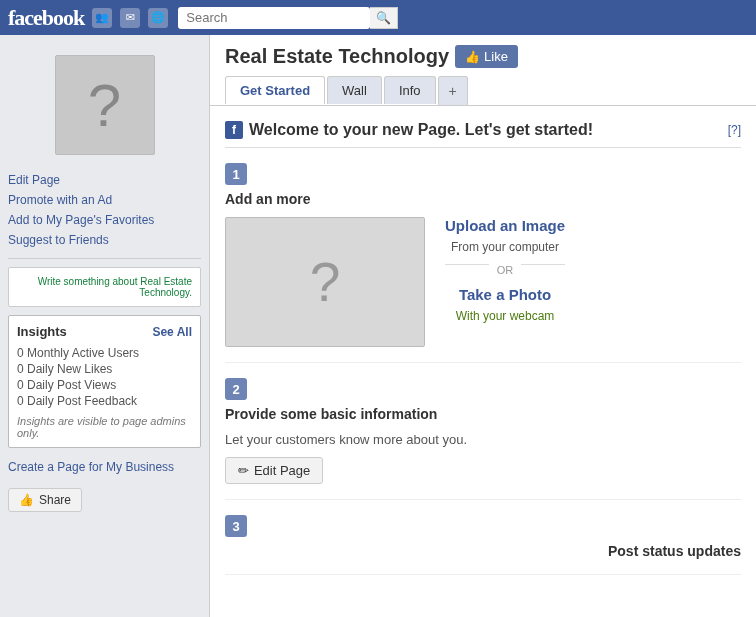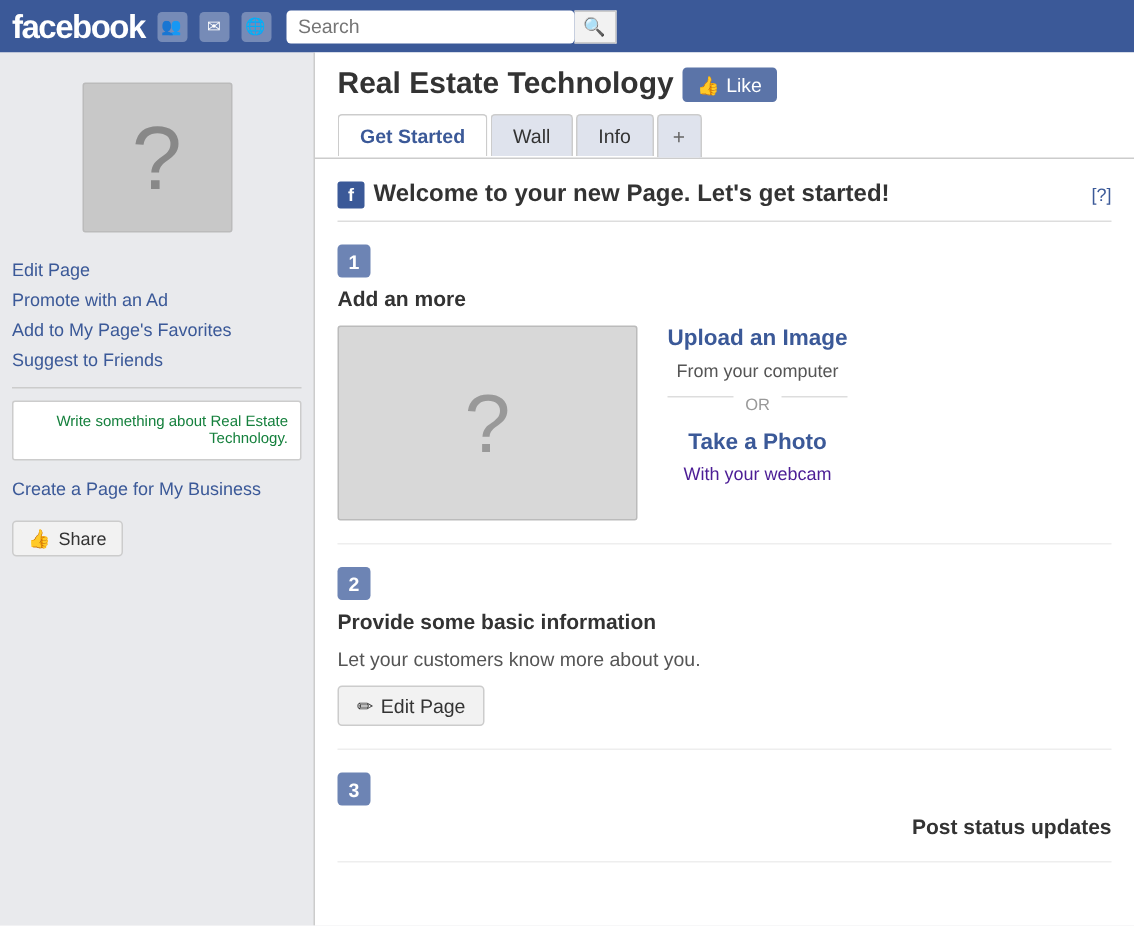--- a/index.html
+++ b/index.html
@@ -10,21 +10,21 @@
       background: #3b5998;
       height: 35px;
       display: flex;
       align-items: center;
       padding: 0 8px;
     }
     #logo {
       color: white;
       font-size: 22px;
       font-weight: bold;
-      font-family: Liberation Sans, sans-serif;
+      font-family: Liberation Serif, serif;
       margin-right: 8px;
       letter-spacing: -1px;
     }
     .nav-icons {
       display: flex;
       gap: 8px;
       margin-right: 10px;
     }
     .nav-icon {
       width: 20px;
@@ -363,21 +363,21 @@
       flex: 1;
       border-top: 1px solid #ddd;
     }
     .take-photo-link {
       color: #3b5998;
       font-size: 15px;
       font-weight: bold;
       cursor: pointer;
     }
     .take-photo-sub {
-      color: #4c1d95;
+      color: #4d7c0f;
       font-size: 12px;
     }
 
     
     .step2-desc {
       color: #555;
       font-size: 13px;
       margin-bottom: 10px;
     }
     .edit-page-btn {
@@ -428,20 +428,31 @@
     <a class="sidebar-link">Promote with an Ad</a>
     <a class="sidebar-link">Add to My Page's Favorites</a>
     <a class="sidebar-link">Suggest to Friends</a>
 
     <hr class="sidebar-divider">
 
     <div class="sidebar-about">
       <span>Write something about Real Estate Technology.</span>
     </div>
 
+    <div class="insights-section">
+      <div class="insights-title">
+        <span>Insights</span>
+        <span class="insights-see-all">See All</span>
+      </div>
+      <div class="insights-row">0  Monthly Active Users</div>
+      <div class="insights-row">0  Daily New Likes</div>
+      <div class="insights-row">0  Daily Post Views</div>
+      <div class="insights-row">0  Daily Post Feedback</div>
+      <div class="insights-note">Insights are visible to page admins only.</div>
+    </div>
 
     <a class="create-page-link">Create a Page for My Business</a>
 
     <button class="share-btn">
       <span>👍</span>
       <span>Share</span>
     </button>
   </div>
 
   <div id="main">

